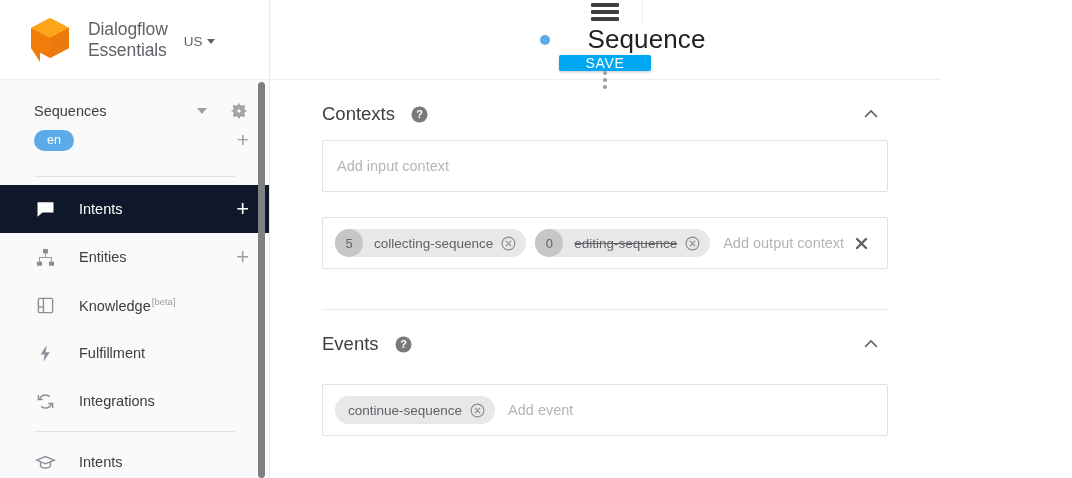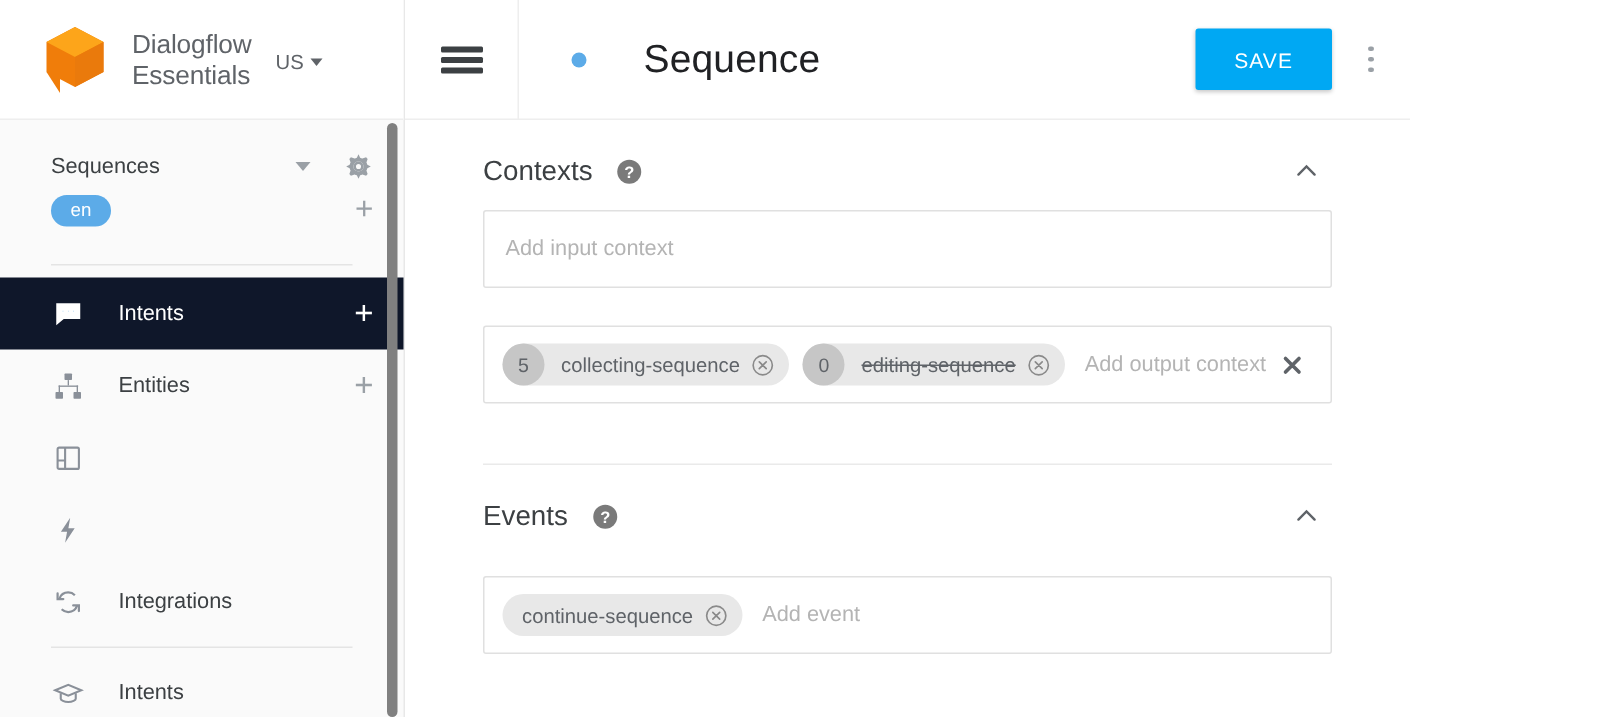--- a/index.html
+++ b/index.html
@@ -196,20 +196,21 @@
     background: #ffffff;
     position: relative;
   }
 
   .topbar {
     height: 80px;
     display: flex;
     align-items: center;
     border-bottom: 1px solid #eeeeee;
     background: #ffffff;
+    flex-direction: column;
   }
 
   .hamburger {
     width: 76px;
     height: 80px;
     display: flex;
     align-items: center;
     justify-content: center;
     border-right: 1px solid #eeeeee;
     cursor: pointer;
@@ -248,21 +249,21 @@
   }
 
   .save-button {
     background: #00a8f3;
     color: #ffffff;
     border: none;
     font-family: inherit;
     font-size: 14px;
     letter-spacing: 0.7px;
     height: 41px;
-    padding: 13px 26px;
+    padding: 0 26px;
     border-radius: 2px;
     cursor: pointer;
     box-shadow: 0 1px 3px rgba(0,0,0,0.22);
   }
 
   .kebab {
     width: 52px;
     height: 80px;
     display: flex;
     flex-direction: column;
@@ -481,28 +482,32 @@
       </div>
 
       <div class="nav-item">
         <span class="nav-icon">
           <svg width="21" height="21" viewBox="0 0 21 21" fill="none" stroke="#8a9099" stroke-width="1.4">
             <rect x="3.4" y="3.4" width="14.2" height="14.2" rx="1"></rect>
             <line x1="8.4" y1="3.4" x2="8.4" y2="17.6"></line>
             <line x1="3.4" y1="12" x2="8.4" y2="12"></line>
           </svg>
         </span>
+        <span class="nav-label">
+          <span>Knowledge</span><span class="beta-tag">[beta]</span>
+        </span>
       </div>
 
       <div class="nav-item">
         <span class="nav-icon">
           <svg width="21" height="21" viewBox="0 0 21 21" fill="#8a9099">
             <path d="M11.8 2.2L5.6 11.5h4.1l-1.3 7.3 6.4-9.6h-4.2z"></path>
           </svg>
         </span>
+        <span class="nav-label">Fulfillment</span>
       </div>
 
       <div class="nav-item">
         <span class="nav-icon">
           <svg width="21" height="21" viewBox="0 0 21 21" fill="none" stroke="#8a9099" stroke-width="1.5">
             <path d="M4.6 8.2A6.2 6.2 0 0110.5 4a6.2 6.2 0 014.4 1.8"></path>
             <path d="M16.4 12.8a6.2 6.2 0 01-5.9 4.2 6.2 6.2 0 01-4.4-1.8"></path>
             <path d="M3.4 4.6v3.8h3.8" stroke-linecap="round"></path>
             <path d="M17.6 16.4v-3.8h-3.8" stroke-linecap="round"></path>
           </svg>

